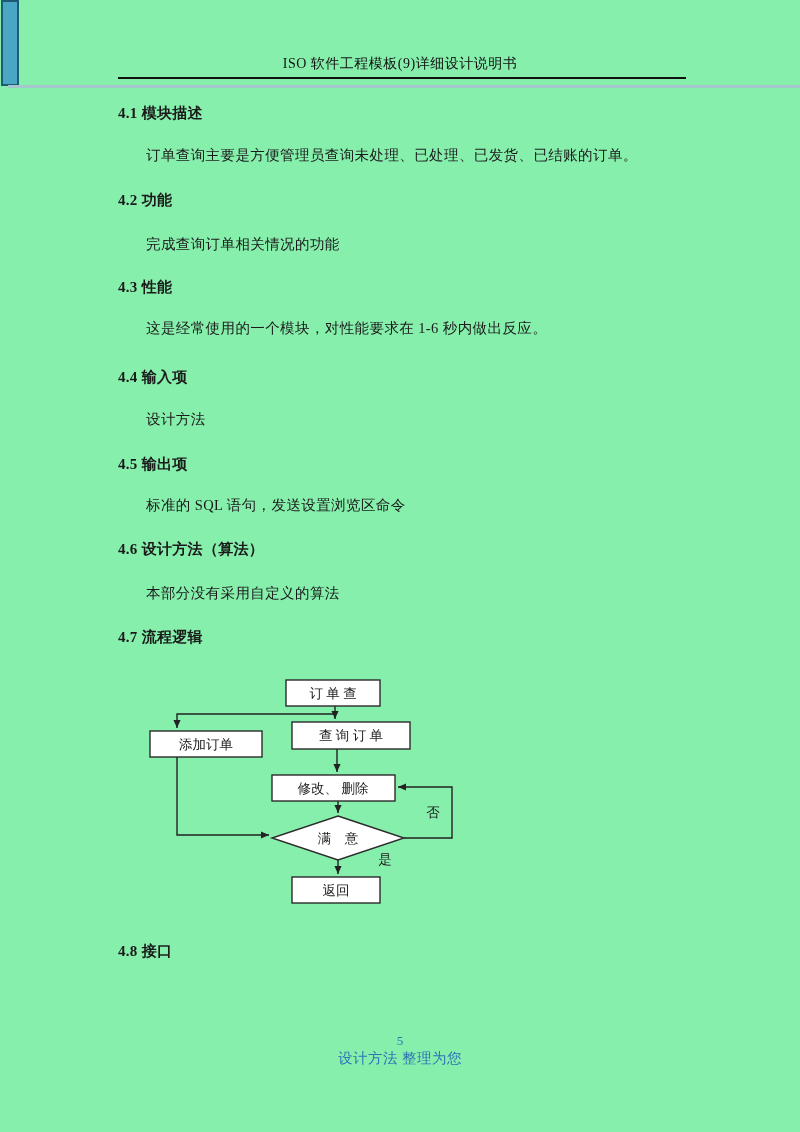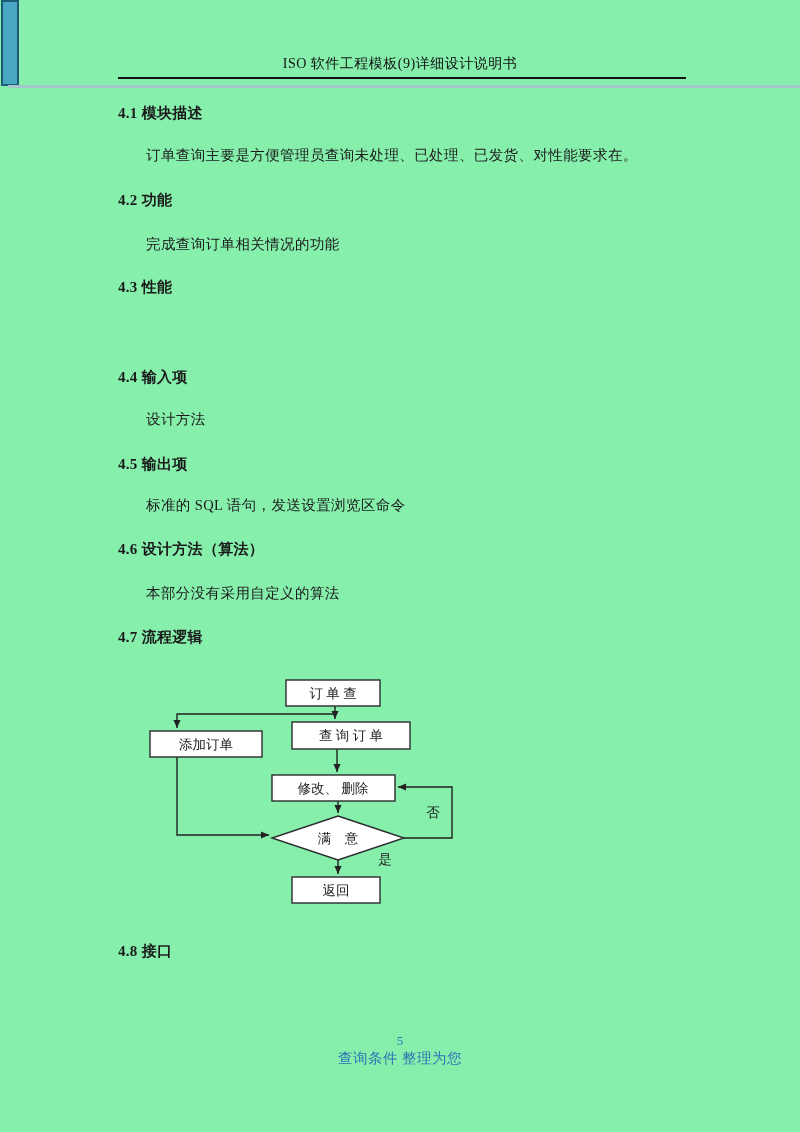--- a/index.html
+++ b/index.html
@@ -57,26 +57,27 @@
 <body>
 
 <div class="page">
 
   <div class="accent-bar"></div>
   <div class="header-title">ISO 软件工程模板(9)详细设计说明书</div>
   <div class="header-rule"></div>
   <div class="accent-line"></div>
 
   <div class="sec-heading" style="top:104px">4.1 模块描述</div>
-  <div class="sec-body" style="top:146px">订单查询主要是方便管理员查询未处理、已处理、已发货、对性能要求在。</div>
+  <div class="sec-body" style="top:146px">订单查询主要是方便管理员查询未处理、已处理、已发货、已结账的订单。</div>
 
   <div class="sec-heading" style="top:191px">4.2 功能</div>
   <div class="sec-body" style="top:235px">完成查询订单相关情况的功能</div>
 
   <div class="sec-heading" style="top:278px">4.3 性能</div>
+  <div class="sec-body" style="top:319px">这是经常使用的一个模块，对性能要求在 1-6 秒内做出反应。</div>
 
   <div class="sec-heading" style="top:368px">4.4 输入项</div>
   <div class="sec-body" style="top:410px">设计方法</div>
 
   <div class="sec-heading" style="top:455px">4.5 输出项</div>
   <div class="sec-body" style="top:496px">标准的 SQL 语句，发送设置浏览区命令</div>
 
   <div class="sec-heading" style="top:540px">4.6 设计方法（算法）</div>
   <div class="sec-body" style="top:584px">本部分没有采用自定义的算法</div>
 
@@ -127,15 +128,15 @@
       <text class="fc-label" x="336" y="895">返回</text>
     </g>
 
     <text class="fc-edge-label" x="433" y="817">否</text>
     <text class="fc-edge-label" x="385" y="864">是</text>
   </svg>
 
   <div class="sec-heading" style="top:942px">4.8 接口</div>
 
   <div class="footer-page-number">5</div>
-  <div class="footer-text">查询条件 整理为您</div>
+  <div class="footer-text">设计方法 整理为您</div>
 
 </div>
 
 </body></html>

